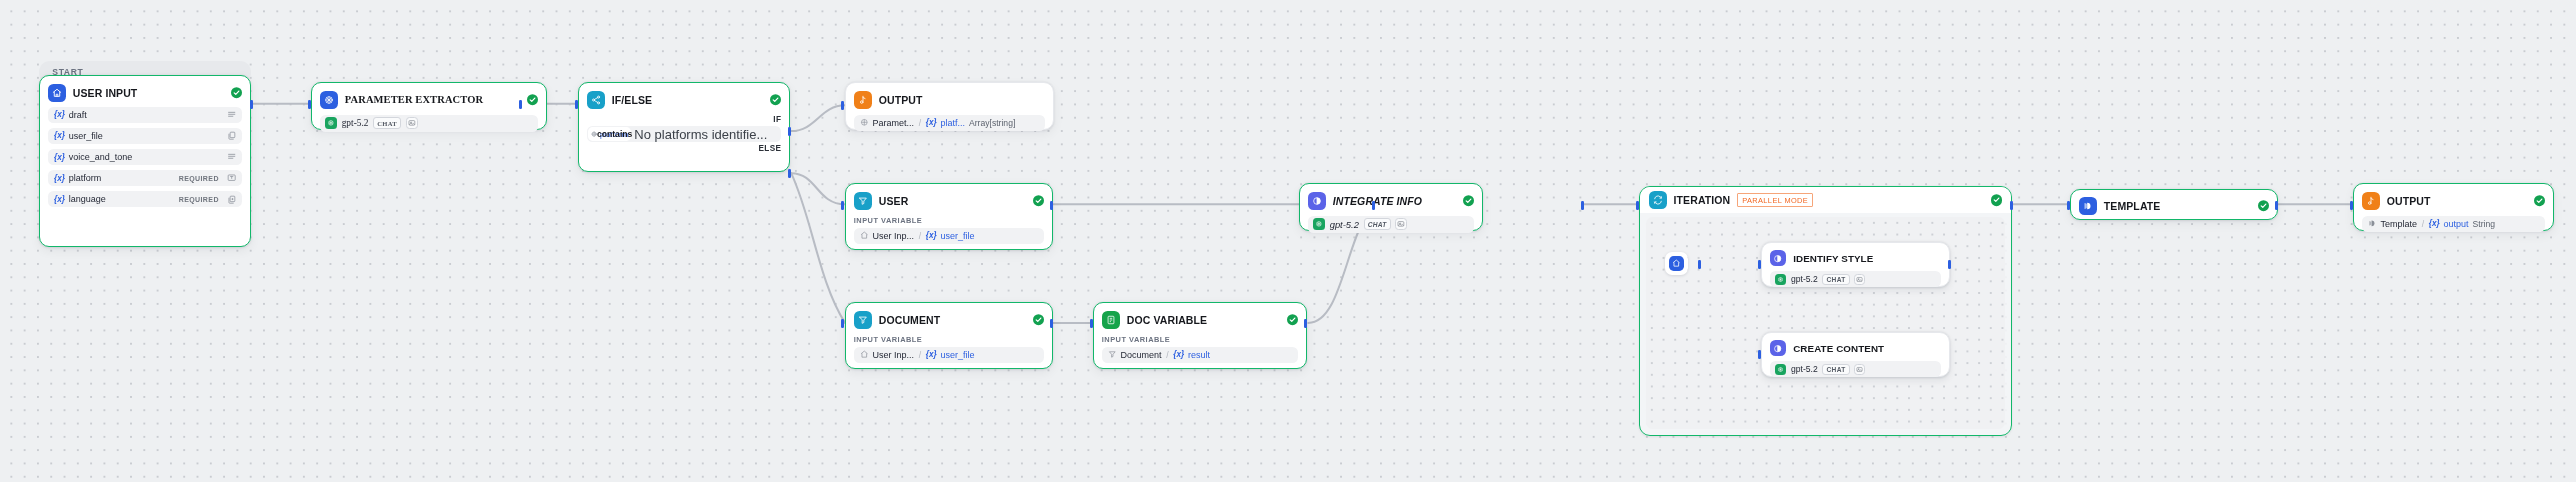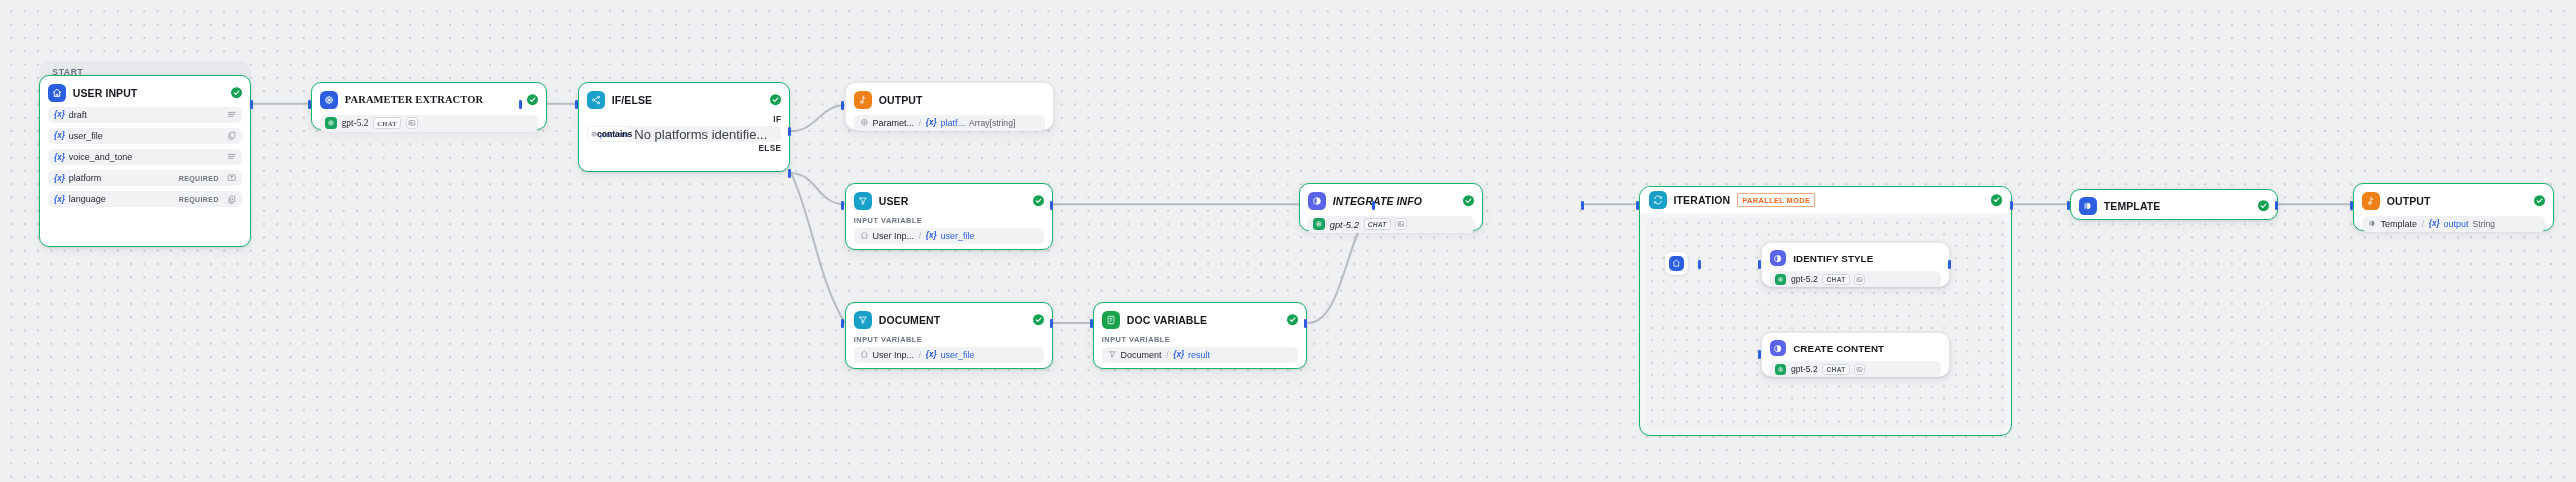--- a/index.html
+++ b/index.html
@@ -80,21 +80,21 @@
   .ntitle {
     font-size: 10.5px;
     font-weight: bold;
     color: #16181d;
     letter-spacing: 0.1px;
     white-space: nowrap;
   }
 
   .badge-mode {
     font-size: 7.4px;
-    font-weight: bold;
+    font-weight: normal;
     letter-spacing: 0.4px;
     color: #f26722;
     border: 0.8px solid #f6a579;
     border-radius: 1px;
     padding: 1.6px 3.9px 1.6px 3.9px;
     white-space: nowrap;
   }
 
   .check {
     position: absolute;

